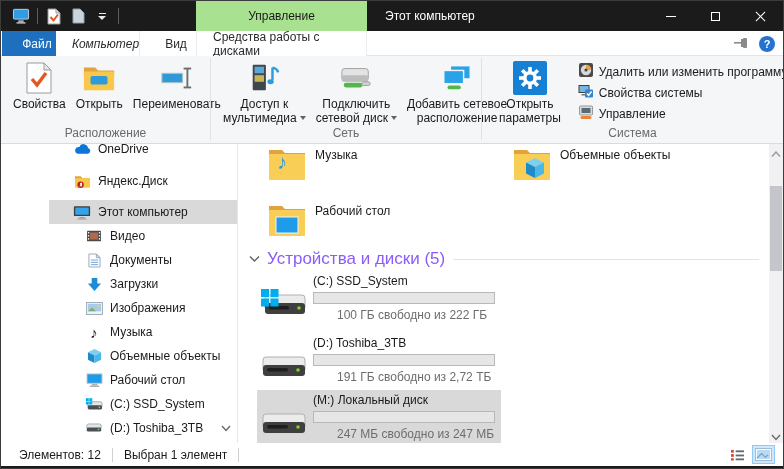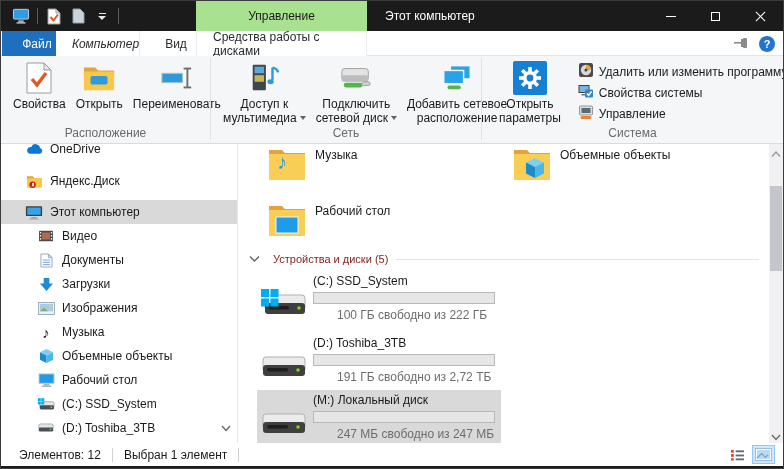--- a/index.html
+++ b/index.html
@@ -44,38 +44,38 @@
   .rbuttons { display: flex; align-items: flex-start; padding-left: 7px; padding-top: 3px; }
   .rbtn { display: flex; flex-direction: column; align-items: center; padding: 2px 5px; }
   .ricon { width: 34px; height: 34px; display: flex; align-items: center; justify-content: center; margin-bottom: 2px; }
   .rlabel { font-size: 12px; line-height: 14px; text-align: center; color: #1a1a1a; white-space: nowrap; }
   .dd { display: inline-block; width: 0; height: 0; border-left: 3.5px solid transparent; border-right: 3.5px solid transparent; border-top: 4px solid #5f6368; margin-left: 3px; vertical-align: 2px; }
   .sys-right { display: flex; padding-left: 12px; padding-top: 3px; }
   .small-stack { margin-left: 8px; margin-top: 2px; }
   .small-btn { display: flex; align-items: center; height: 21px; gap: 5px; padding: 0 4px; white-space: nowrap; }
   
   .content { position: absolute; left: 0; top: 143px; width: 782px; height: 299px; background: #fff; }
-  .sidebar { position: absolute; left: 0; top: 0; width: 237px; height: 299px; border-right: 1px solid #e6e6e6; overflow: hidden; }
+  .sidebar { position: absolute; left: 0; top: 0; width: 237px; height: 299px; border-right: 1px solid #e6e6e6; overflow: hidden; padding-left: 48px; }
   .sidebar-list { margin-top: -7px; }
   .side-item { display: flex; align-items: center; height: 24px; gap: 7px; padding-left: 24px; cursor: default; }
   .side-item.child { padding-left: 36px; }
   .side-item.gap-after { margin-bottom: 8px; }
   .side-item.gap-after-sm { margin-bottom: 7px; }
   .side-item.selected { background: #d9d9d9; }
   .side-ico { width: 18px; height: 18px; display: flex; align-items: center; justify-content: center; flex: 0 0 18px; }
   .note-glyph { font-size: 15px; color: #141414; line-height: 1; }
   .side-scroll-chevron { position: absolute; right: 6px; bottom: 8px; }
   
   .main { position: absolute; left: 238px; top: 0; width: 544px; height: 299px; }
   .folder-tile { position: absolute; display: flex; width: 238px; height: 44px; }
   .folder-tile .ficon { width: 40px; height: 38px; position: relative; flex: 0 0 40px; }
   .folder-tile .flabel { margin-left: 8px; margin-top: 3px; }
   .overlay-note { position: absolute; left: 10px; top: 6px; font-size: 20px; color: #2e9bd8; }
   .section-header { position: absolute; left: 10px; top: 106px; right: 24px; height: 18px; display: flex; align-items: center; }
-  .section-header .stext { margin: 0 8px 0 13px; font-size: 11px; color: #7f1d1d; white-space: nowrap; }
+  .section-header .stext { margin: 0 8px 0 7px; font-size: 17px; color: #8b5cf6; white-space: nowrap; }
   .section-header .sline { flex: 1; border-top: 1px solid #e3e3e3; }
   .drive-tile { position: absolute; left: 18px; width: 244px; height: 56px; }
   .drive-tile.selected { background: #d9d9d9; }
   .drive-tile .dicon { position: absolute; left: 2px; top: 16px; width: 48px; height: 36px; }
   .drive-name { position: absolute; left: 56px; top: 3px; white-space: nowrap; }
   .drive-bar { position: absolute; left: 56px; top: 21px; width: 182px; height: 12px; background: #e6e6e6; border: 1px solid #b8b8b8; }
   .drive-bar .fill { height: 100%; }
   .drive-free { position: absolute; left: 56px; top: 37px; color: #6d6d6d; white-space: nowrap; margin-left: 24px; }
   
   .vscroll { position: absolute; right: 0; top: 0; width: 14px; height: 299px; background: #f1f1f3; }

